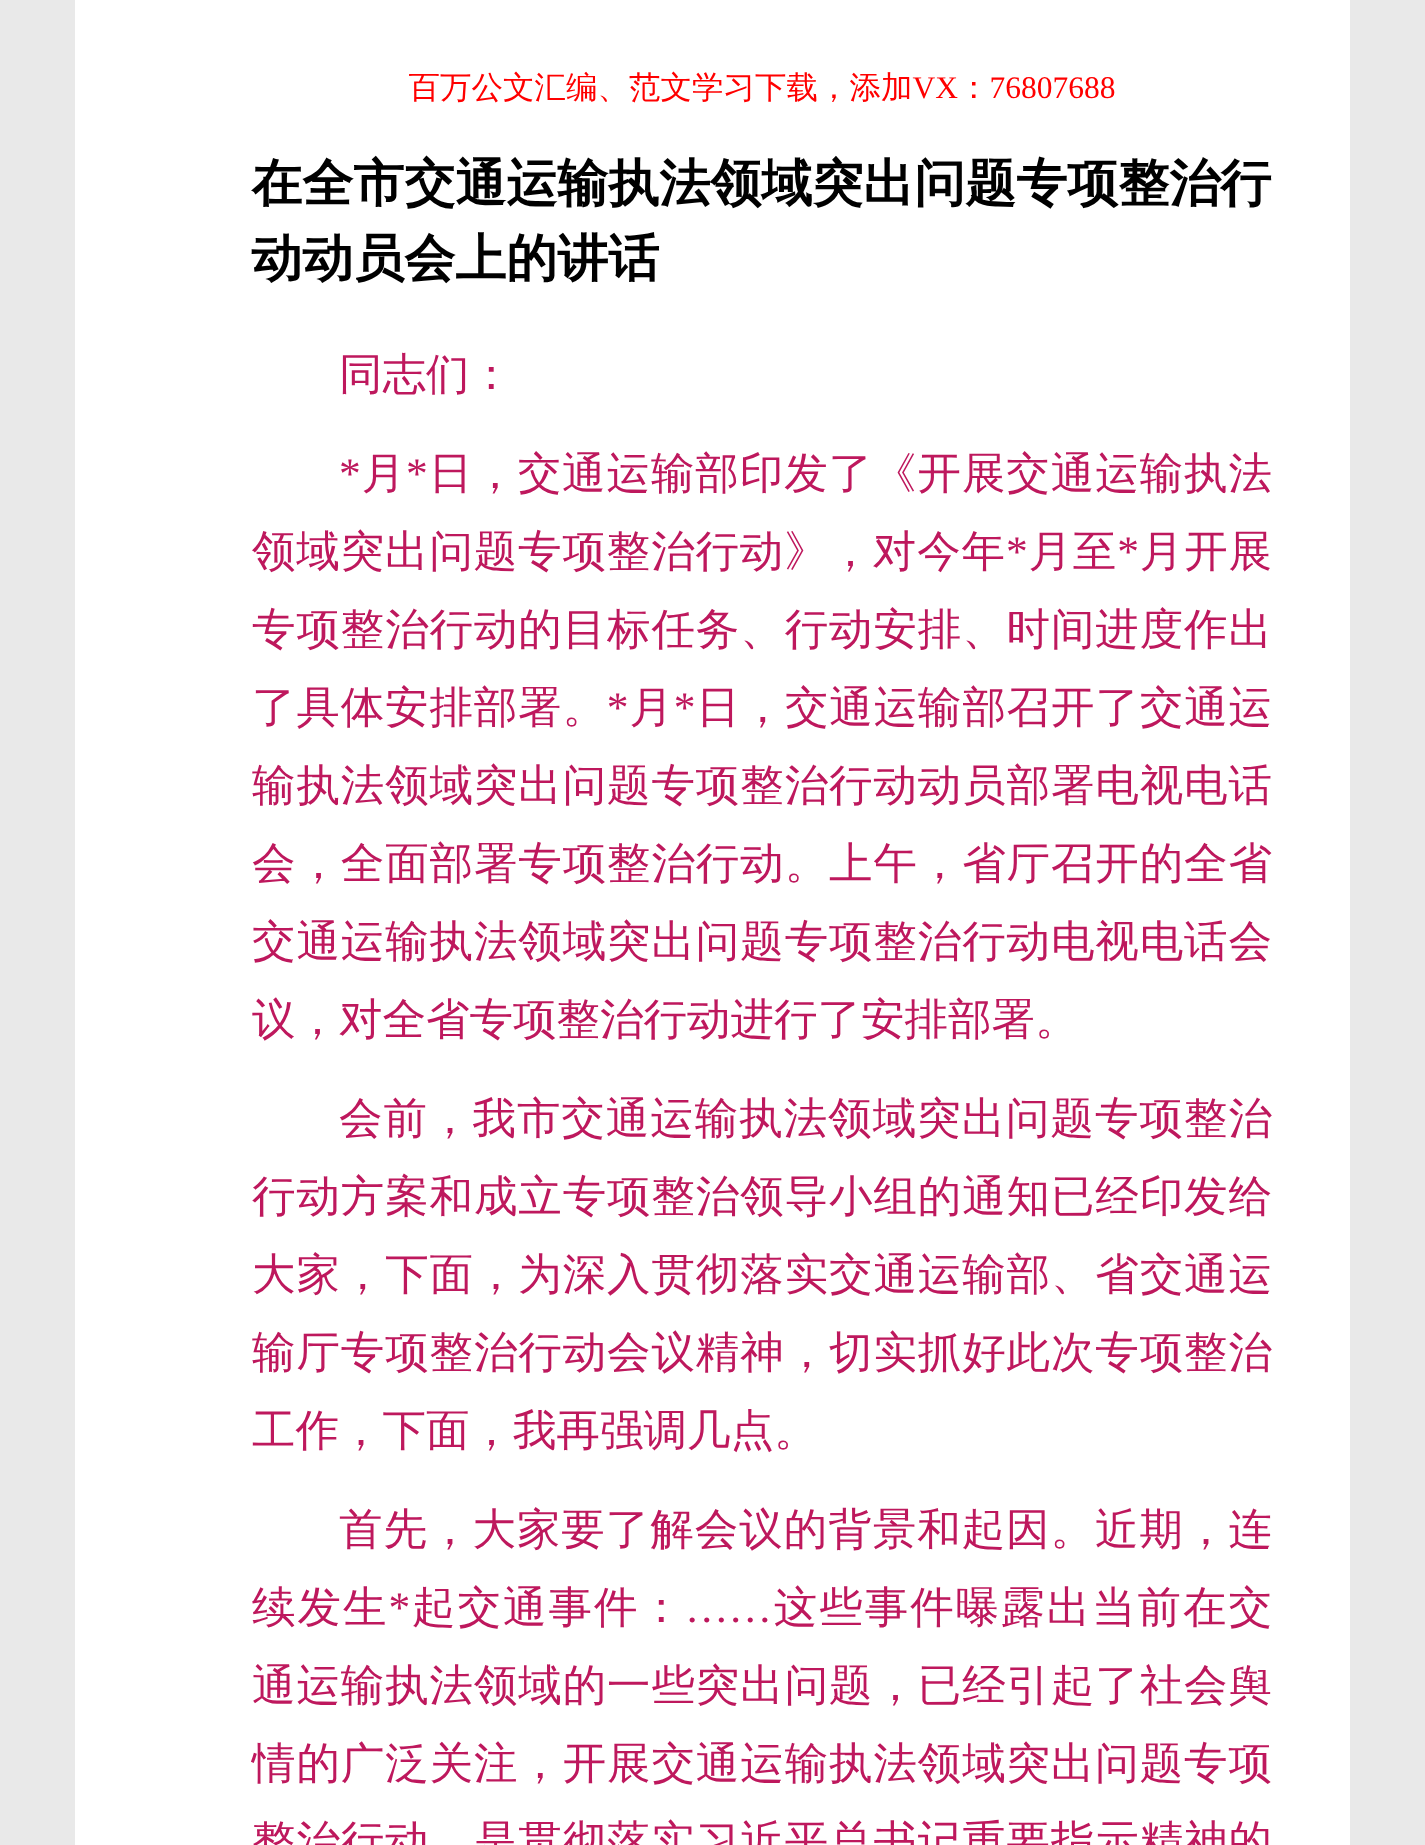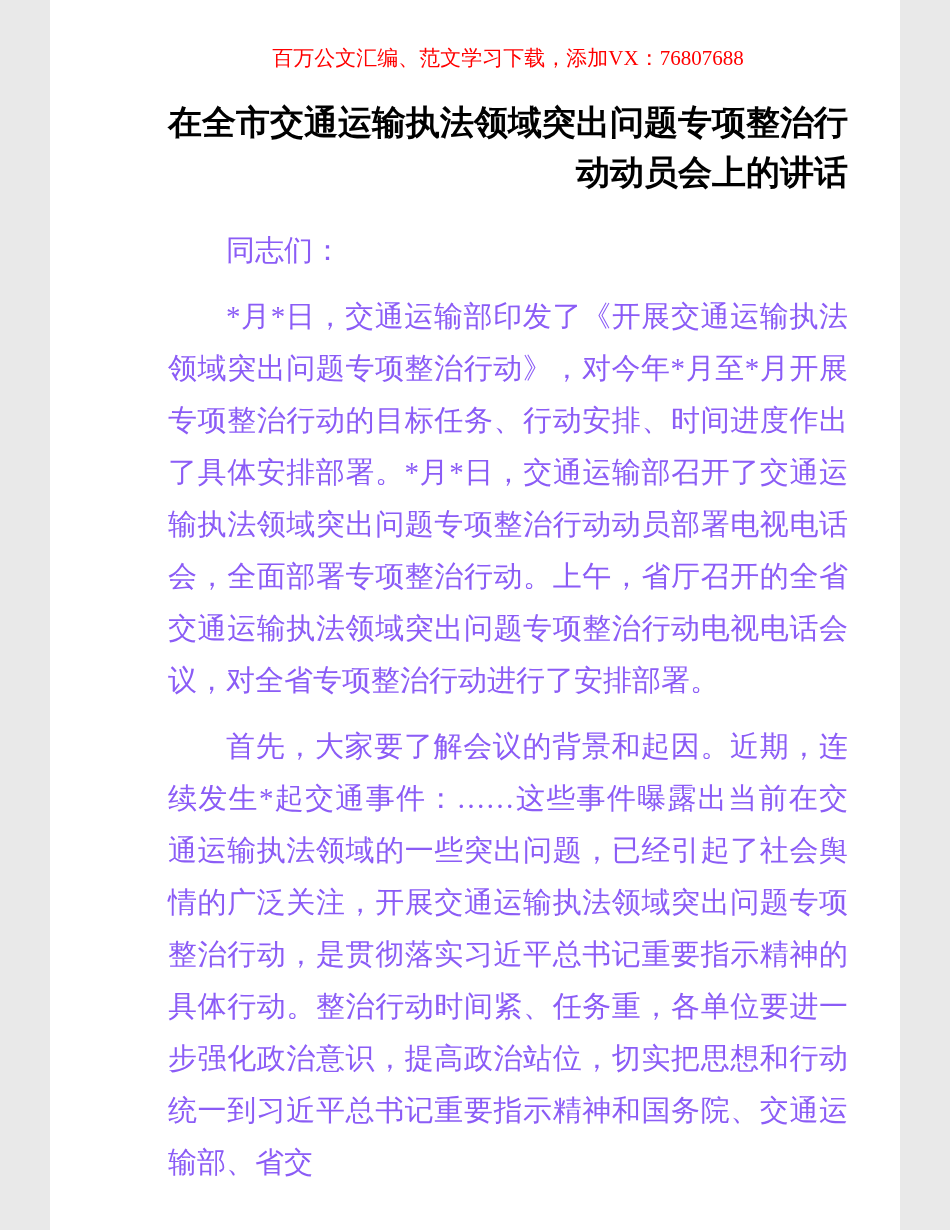--- a/index.html
+++ b/index.html
@@ -24,47 +24,48 @@
     padding: 44px 116px 60px 118px;
   }
   .promo {
     text-align: center;
     font-size: 21px;
     line-height: 28px;
     margin: 0 0 26px 0;
     font-weight: normal;
   }
   .doc-title {
-    text-align: right;
+    text-align: left;
     font-size: 34px;
     line-height: 50px;
     font-weight: bold;
     color: #000000;
     margin: 0 0 26px 0;
   }
   .doc-body p {
     font-size: 29px;
     line-height: 52px;
-    color: #8b5cf6;
+    color: #be185d;
     text-align: justify;
     text-indent: 2em;
     margin: 0 0 14px 0;
     word-break: break-all;
   }
 </style>
 </head>
 <body>
 
 <div class="viewport">
   <div class="page">
 
     <div class="promo" style="color:#ff0000;">百万公文汇编、范文学习下载，添加VX：76807688</div>
 
     <h1 class="doc-title">在全市交通运输执法领域突出问题专项整治行动动员会上的讲话</h1>
 
     <div class="doc-body">
       <p>同志们：</p>
       <p>*月*日，交通运输部印发了《开展交通运输执法领域突出问题专项整治行动》，对今年*月至*月开展专项整治行动的目标任务、行动安排、时间进度作出了具体安排部署。*月*日，交通运输部召开了交通运输执法领域突出问题专项整治行动动员部署电视电话会，全面部署专项整治行动。上午，省厅召开的全省交通运输执法领域突出问题专项整治行动电视电话会议，对全省专项整治行动进行了安排部署。</p>
+      <p>会前，我市交通运输执法领域突出问题专项整治行动方案和成立专项整治领导小组的通知已经印发给大家，下面，为深入贯彻落实交通运输部、省交通运输厅专项整治行动会议精神，切实抓好此次专项整治工作，下面，我再强调几点。</p>
       <p>首先，大家要了解会议的背景和起因。近期，连续发生*起交通事件：……这些事件曝露出当前在交通运输执法领域的一些突出问题，已经引起了社会舆情的广泛关注，开展交通运输执法领域突出问题专项整治行动，是贯彻落实习近平总书记重要指示精神的具体行动。整治行动时间紧、任务重，各单位要进一步强化政治意识，提高政治站位，切实把思想和行动统一到习近平总书记重要指示精神和国务院、交通运输部、省交</p>
     </div>
 
   </div>
 </div>
 
 </body></html>

